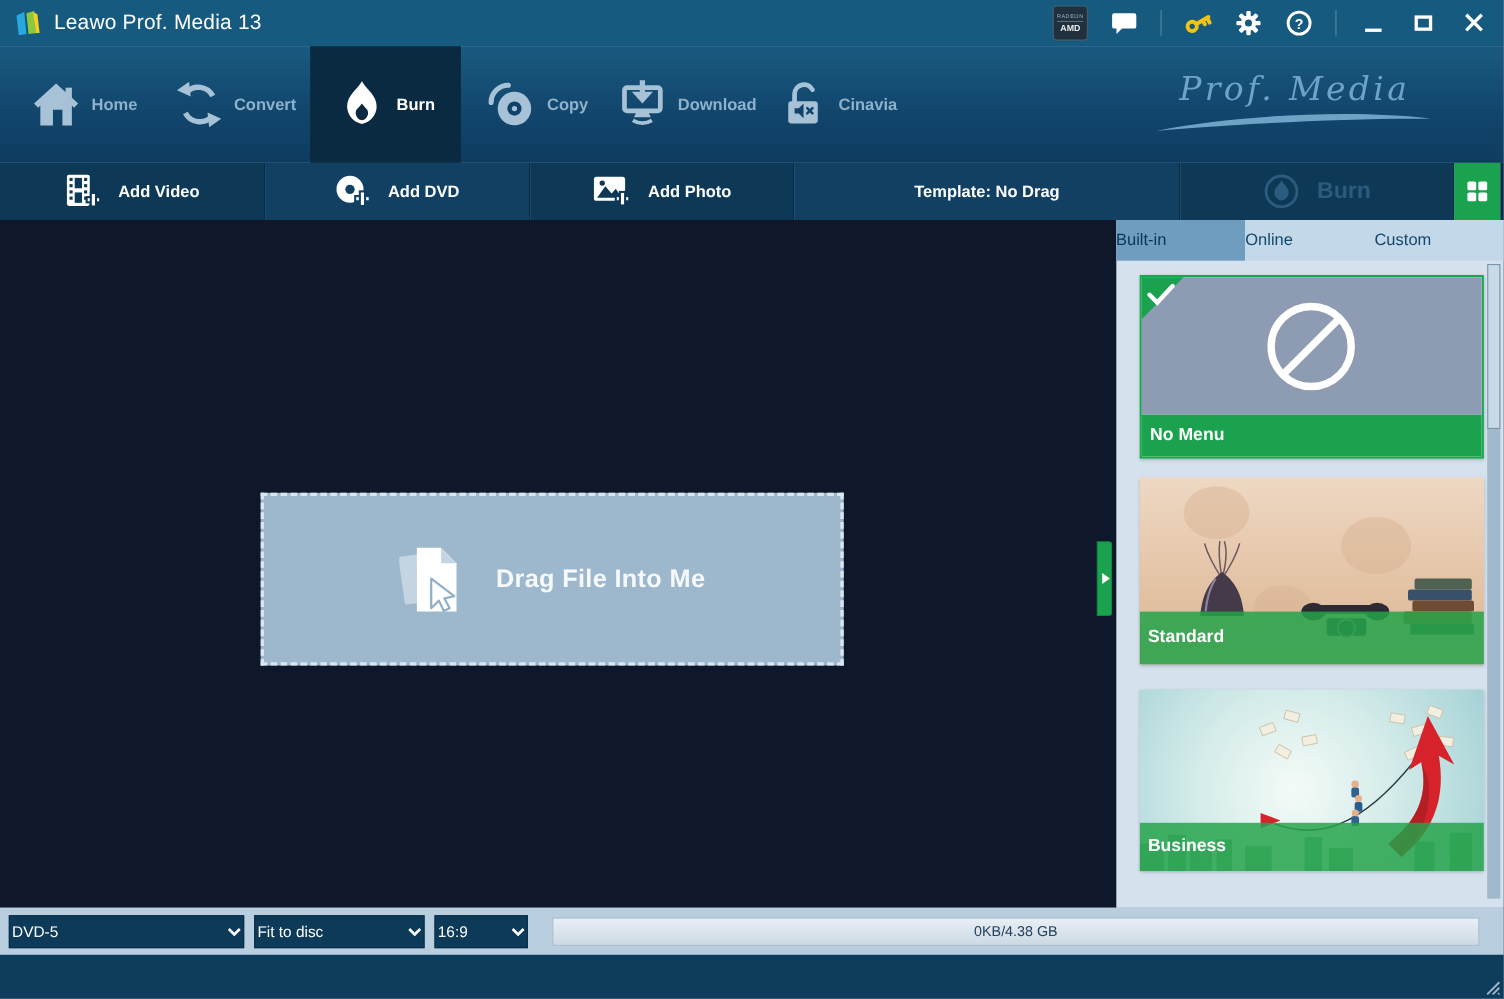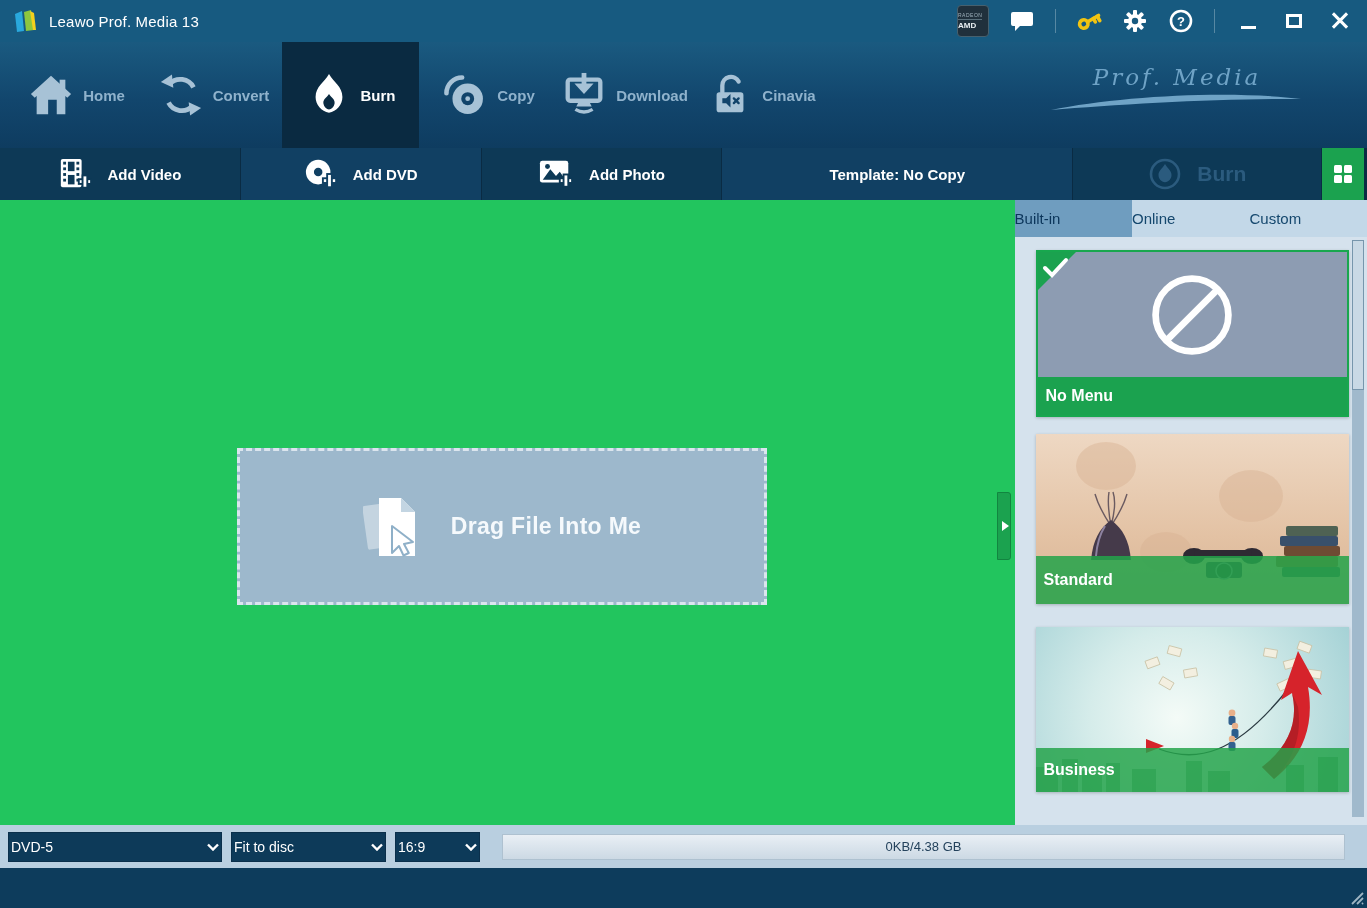--- a/index.html
+++ b/index.html
@@ -3,59 +3,59 @@
 <meta charset="utf-8">
 <style>
   * { margin:0; padding:0; box-sizing:border-box; }
   html,body { width:1367px; height:908px; overflow:hidden; }
   body { font-family:"Liberation Sans", sans-serif; background:#91afc8; }
   .app { width:1367px; height:908px; display:flex; flex-direction:column; position:relative; }
 
   
   .titlebar { height:42px; background:#175a80; display:flex; align-items:center; padding:0 14px 0 12px; flex:0 0 auto; }
   .titlebar .logo { width:28px; height:26px; margin-right:9px; }
-  .titlebar .title { color:#ffffff; font-size:15px; letter-spacing:.2px; }
+  .titlebar .title { color:#ffffff; font-size:19px; letter-spacing:.2px; }
   .tb-right { margin-left:auto; display:flex; align-items:center; gap:20px; }
   .amd-badge { width:32px; height:32px; background:#20303c; border:1px solid #46606e; border-radius:4px;
-    display:flex; flex-direction:column; align-items:flex-start; justify-content:center; line-height:1; }
+    display:flex; flex-direction:column; align-items:center; justify-content:center; line-height:1; }
   .amd-badge .l1 { font-size:5px; color:#9fb2bd; letter-spacing:.5px; border-bottom:1px solid #5a707c; padding-bottom:1px; margin-bottom:2px;}
   .amd-badge .l2 { font-size:8px; font-weight:bold; color:#e9eef1; }
   .tb-sep { width:1px; height:24px; background:rgba(255,255,255,.28); }
   .tb-ico { width:26px; height:26px; display:flex; align-items:center; justify-content:center; cursor:pointer; }
   .win-min { width:15px; height:3px; background:#fff; margin-top:12px; }
   .win-max { width:16px; height:14px; border:3px solid #fff; }
   .win-close { width:18px; height:18px; position:relative; }
   .win-close::before,.win-close::after { content:""; position:absolute; left:-1px; top:7px; width:20px; height:3px; background:#fff; }
   .win-close::before { transform:rotate(45deg); } .win-close::after { transform:rotate(-45deg); }
 
   
   .navbar { height:106px; background:linear-gradient(180deg,#1a5a80 0%,#12466d 55%,#0e3c60 100%);
     display:flex; position:relative; flex:0 0 auto; padding-left:8px; }
   .nav-item { width:137px; height:106px; display:flex; flex-direction:row; align-items:center; justify-content:center; gap:9px; cursor:pointer; }
   .nav-item .nlabel { font-size:15px; font-weight:bold; color:#8fb2cc; }
   .nav-item.active { background:#0a2a41; }
   .nav-item.active .nlabel { color:#ffffff; }
   .brand { position:absolute; right:62px; top:22px; text-align:center; pointer-events:none; }
-  .brand .btxt { font-family:"DejaVu Serif", serif; font-style:italic; font-size:23px; color:#6fa3c6; letter-spacing:3px; }
+  .brand .btxt { font-family:"DejaVu Serif", serif; font-style:italic; font-size:30px; color:#6fa3c6; letter-spacing:3px; }
 
   
   .toolbar { height:52px; display:flex; flex:0 0 auto; }
   .tool-btn { display:flex; align-items:center; justify-content:center; gap:15px; cursor:pointer; border-right:1px solid #0a2b43; }
   .tool-btn .tlabel { color:#ffffff; font-size:15px; font-weight:bold; }
   .t-dark { background:#0d3956; } .t-light { background:#114063; }
   .t-addvideo,.t-adddvd,.t-addphoto { width:254px; }
   .t-template { width:370px; }
   .t-burn { width:263px; }
   .t-burn .tlabel { color:#2b5b7e; font-size:21px; }
   .t-grid { width:44px; background:#1ba24f; border-right:none; }
   .t-fill { width:3px; background:#0a2b43; }
 
   
   .main { flex:1 1 auto; display:flex; position:relative; height:625px; }
-  .canvas { width:1065px; background:#22c55e; position:relative; }
+  .canvas { width:1065px; background:#0f172a; position:relative; }
   .dropzone { position:absolute; left:237px; top:248px; width:530px; height:157px; background:#9db8cc;
     border:3px dashed #dbe5ee; display:flex; align-items:center; justify-content:center; gap:26px; cursor:pointer; }
   .dropzone .dz-label { color:#f5f9fc; font-size:23px; font-weight:bold; letter-spacing:.3px; }
   .collapse-tab { position:absolute; left:997px; top:292px; width:14px; height:68px; background:#1ba24f;
     border:1px solid #128540; border-radius:0 3px 3px 0; display:flex; align-items:center; justify-content:center; cursor:pointer; z-index:3;}
   .collapse-tab .arr { width:0; height:0; border-left:7px solid #fff; border-top:5px solid transparent; border-bottom:5px solid transparent; margin-left:2px;}
 
   
   .panel { width:370px; background:#d5e2ed; display:flex; flex-direction:column; position:relative; }
   .tabs { height:37px; display:flex; flex:0 0 auto; }
@@ -262,21 +262,21 @@
         <polygon points="5,24 13,13 19,20 23,15.5 29,24" fill="#0d3956"></polygon>
         <circle cx="10" cy="10" r="2.6" fill="#0d3956"></circle>
         <g fill="#fff" stroke="#0d3956" stroke-width="2">
             <rect x="23" y="22.5" width="13" height="5"></rect>
             <rect x="27" y="18.5" width="5" height="13"></rect>
           </g>
       </svg>
       <span class="tlabel">Add Photo</span>
     </div>
     <div class="tool-btn t-light t-template">
-      <span class="tlabel">Template: No Copy</span>
+      <span class="tlabel">Template: No Drag</span>
     </div>
     <div class="tool-btn t-dark t-burn">
       <svg width="34" height="34" viewBox="0 0 34 34">
         <circle cx="17" cy="17" r="14" fill="none" stroke="#2b5b7e" stroke-width="2.6"></circle>
         <path d="M17 7 C19.5 11.5 23.5 13.3 23.5 18 C23.5 21.8 20.7 24.8 17 25.3 C13.3 24.8 10.5 21.8 10.5 18 C10.5 13.3 14.5 11.5 17 7 Z" fill="#2b5b7e"></path>
       </svg>
       <span class="tlabel">Burn</span>
     </div>
     <div class="tool-btn t-grid">
       <svg width="24" height="24" viewBox="0 0 24 24">

